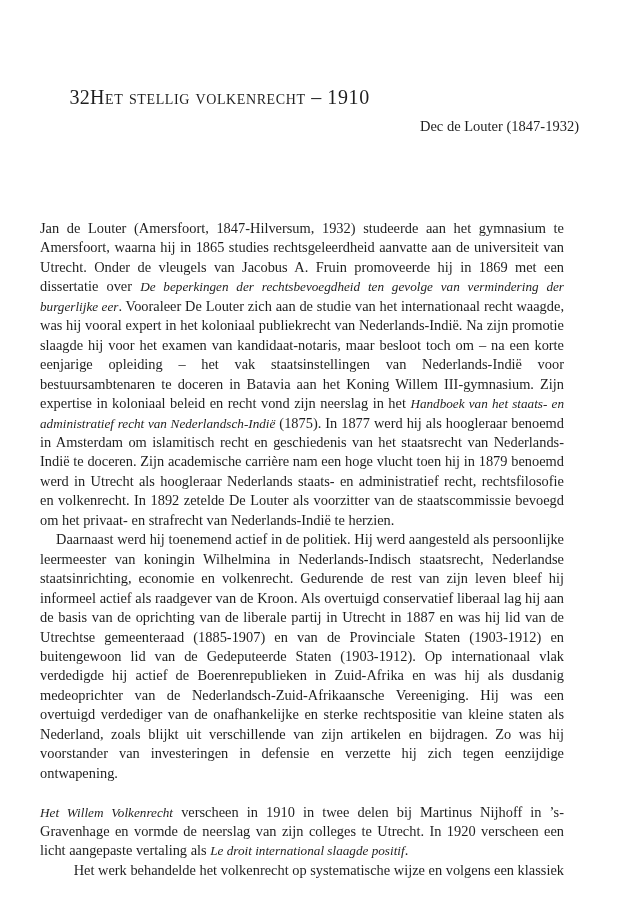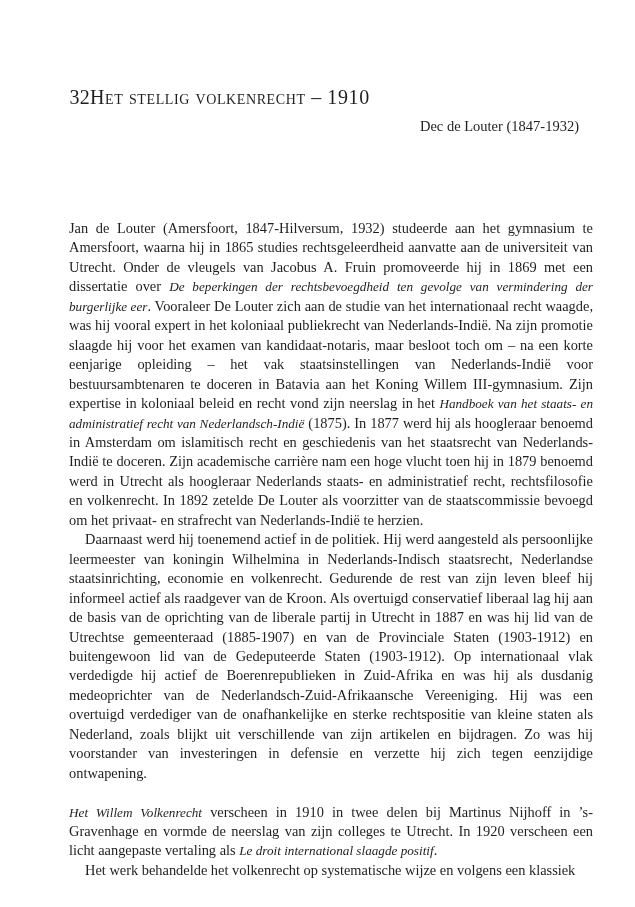--- a/index.html
+++ b/index.html
@@ -2,33 +2,33 @@
 <html><head>
 <meta charset="utf-8">
 <style>
   html, body { margin: 0; padding: 0; background: #ffffff; }
   body { width: 635px; height: 907px; position: relative; overflow: hidden;
          font-family: "Liberation Serif", "DejaVu Serif", serif; color: #1e1e1e; }
   .chapter-heading { position: absolute; left: 56px; top: 86px; font-size: 20px; letter-spacing: 0.2px; white-space: nowrap; text-align: right; }
   .chapter-num { display: inline-block; width: 34px; }
   .chapter-title { font-variant: small-caps; letter-spacing: 0.6px; }
   .author-line { position: absolute; right: 56px; top: 118px; font-size: 14.5px; white-space: nowrap; }
-  .body-text { position: absolute; left: 69px; top: 219px; width: 524px; font-size: 14.4px; line-height: 19.45px; }
+  .body-text { position: absolute; left: 40px; top: 219px; width: 524px; font-size: 14.4px; line-height: 19.45px; }
   .body-text p { margin: 0; text-align: justify; hyphens: manual; }
   .indent { text-indent: 16px; }
   .gap { height: 19.45px; }
   em { font-style: italic; font-size: 13.2px; }
 </style>
 </head>
 <body>
 
 <div class="chapter-heading">
   <span class="chapter-num">32</span><span class="chapter-title">Het stellig volkenrecht – 1910</span>
 </div>
 <div class="author-line">Dec de Louter (1847-1932)</div>
 
 <div class="body-text">
   <p><span>Jan de Louter (Amersfoort, 1847-Hilversum, 1932) studeerde aan het gymnasium te Amersfoort, waarna hij in 1865 studies rechtsgeleerdheid aanvatte aan de universiteit van Utrecht. Onder de vleugels van Jacobus A. Fruin promoveerde hij in 1869 met een dissertatie over </span><em>De beperkingen der rechtsbevoegdheid ten gevolge van vermindering der burgerlijke eer</em><span>. Vooraleer De Louter zich aan de studie van het internationaal recht waagde, was hij vooral expert in het koloniaal publiekrecht van Nederlands-Indië. Na zijn promotie slaagde hij voor het examen van kandidaat-notaris, maar besloot toch om – na een korte eenjarige opleiding – het vak staatsinstellingen van Nederlands-Indië voor bestuursambtenaren te doceren in Batavia aan het Koning Willem III-gymnasium. Zijn expertise in koloniaal beleid en recht vond zijn neerslag in het </span><em>Handboek van het staats- en administratief recht van Nederlandsch-Indië</em><span> (1875). In 1877 werd hij als hoogleraar benoemd in Amsterdam om islamitisch recht en geschiedenis van het staatsrecht van Nederlands-Indië te doceren. Zijn academische carrière nam een hoge vlucht toen hij in 1879 benoemd werd in Utrecht als hoogleraar Nederlands staats- en administratief recht, rechtsfilosofie en volkenrecht. In 1892 zetelde De Louter als voorzitter van de staatscommissie bevoegd om het privaat- en strafrecht van Nederlands-Indië te herzien.</span></p>
   <p class="indent"><span>Daarnaast werd hij toenemend actief in de politiek. Hij werd aangesteld als persoonlijke leermeester van koningin Wilhelmina in Nederlands-Indisch staatsrecht, Nederlandse staatsinrichting, economie en volkenrecht. Gedurende de rest van zijn leven bleef hij informeel actief als raadgever van de Kroon. Als overtuigd conservatief liberaal lag hij aan de basis van de oprichting van de liberale partij in Utrecht in 1887 en was hij lid van de Utrechtse gemeenteraad (1885-1907) en van de Provinciale Staten (1903-1912) en buitengewoon lid van de Gedeputeerde Staten (1903-1912). Op internationaal vlak verdedigde hij actief de Boerenrepublieken in Zuid-Afrika en was hij als dusdanig medeoprichter van de Nederlandsch-Zuid-Afrikaansche Vereeniging. Hij was een overtuigd verdediger van de onafhankelijke en sterke rechtspositie van kleine staten als Nederland, zoals blijkt uit verschillende van zijn artikelen en bijdragen. Zo was hij voorstander van investeringen in defensie en verzette hij zich tegen eenzijdige ontwapening.</span></p>
   <div class="gap"></div>
   <p><em>Het Willem Volkenrecht</em><span> verscheen in 1910 in twee delen bij Martinus Nijhoff in ’s-Gravenhage en vormde de neerslag van zijn colleges te Utrecht. In 1920 verscheen een licht aangepaste vertaling als </span><em>Le droit international slaagde positif</em><span>.</span></p>
-  <p class="indent" style="text-align:left"><span>Het werk behandelde het volkenrecht op systematische wijze en volgens een klassiek</span></p>
+  <p class="indent" style="text-align:right"><span>Het werk behandelde het volkenrecht op systematische wijze en volgens een klassiek</span></p>
 </div>
 
 </body></html>

